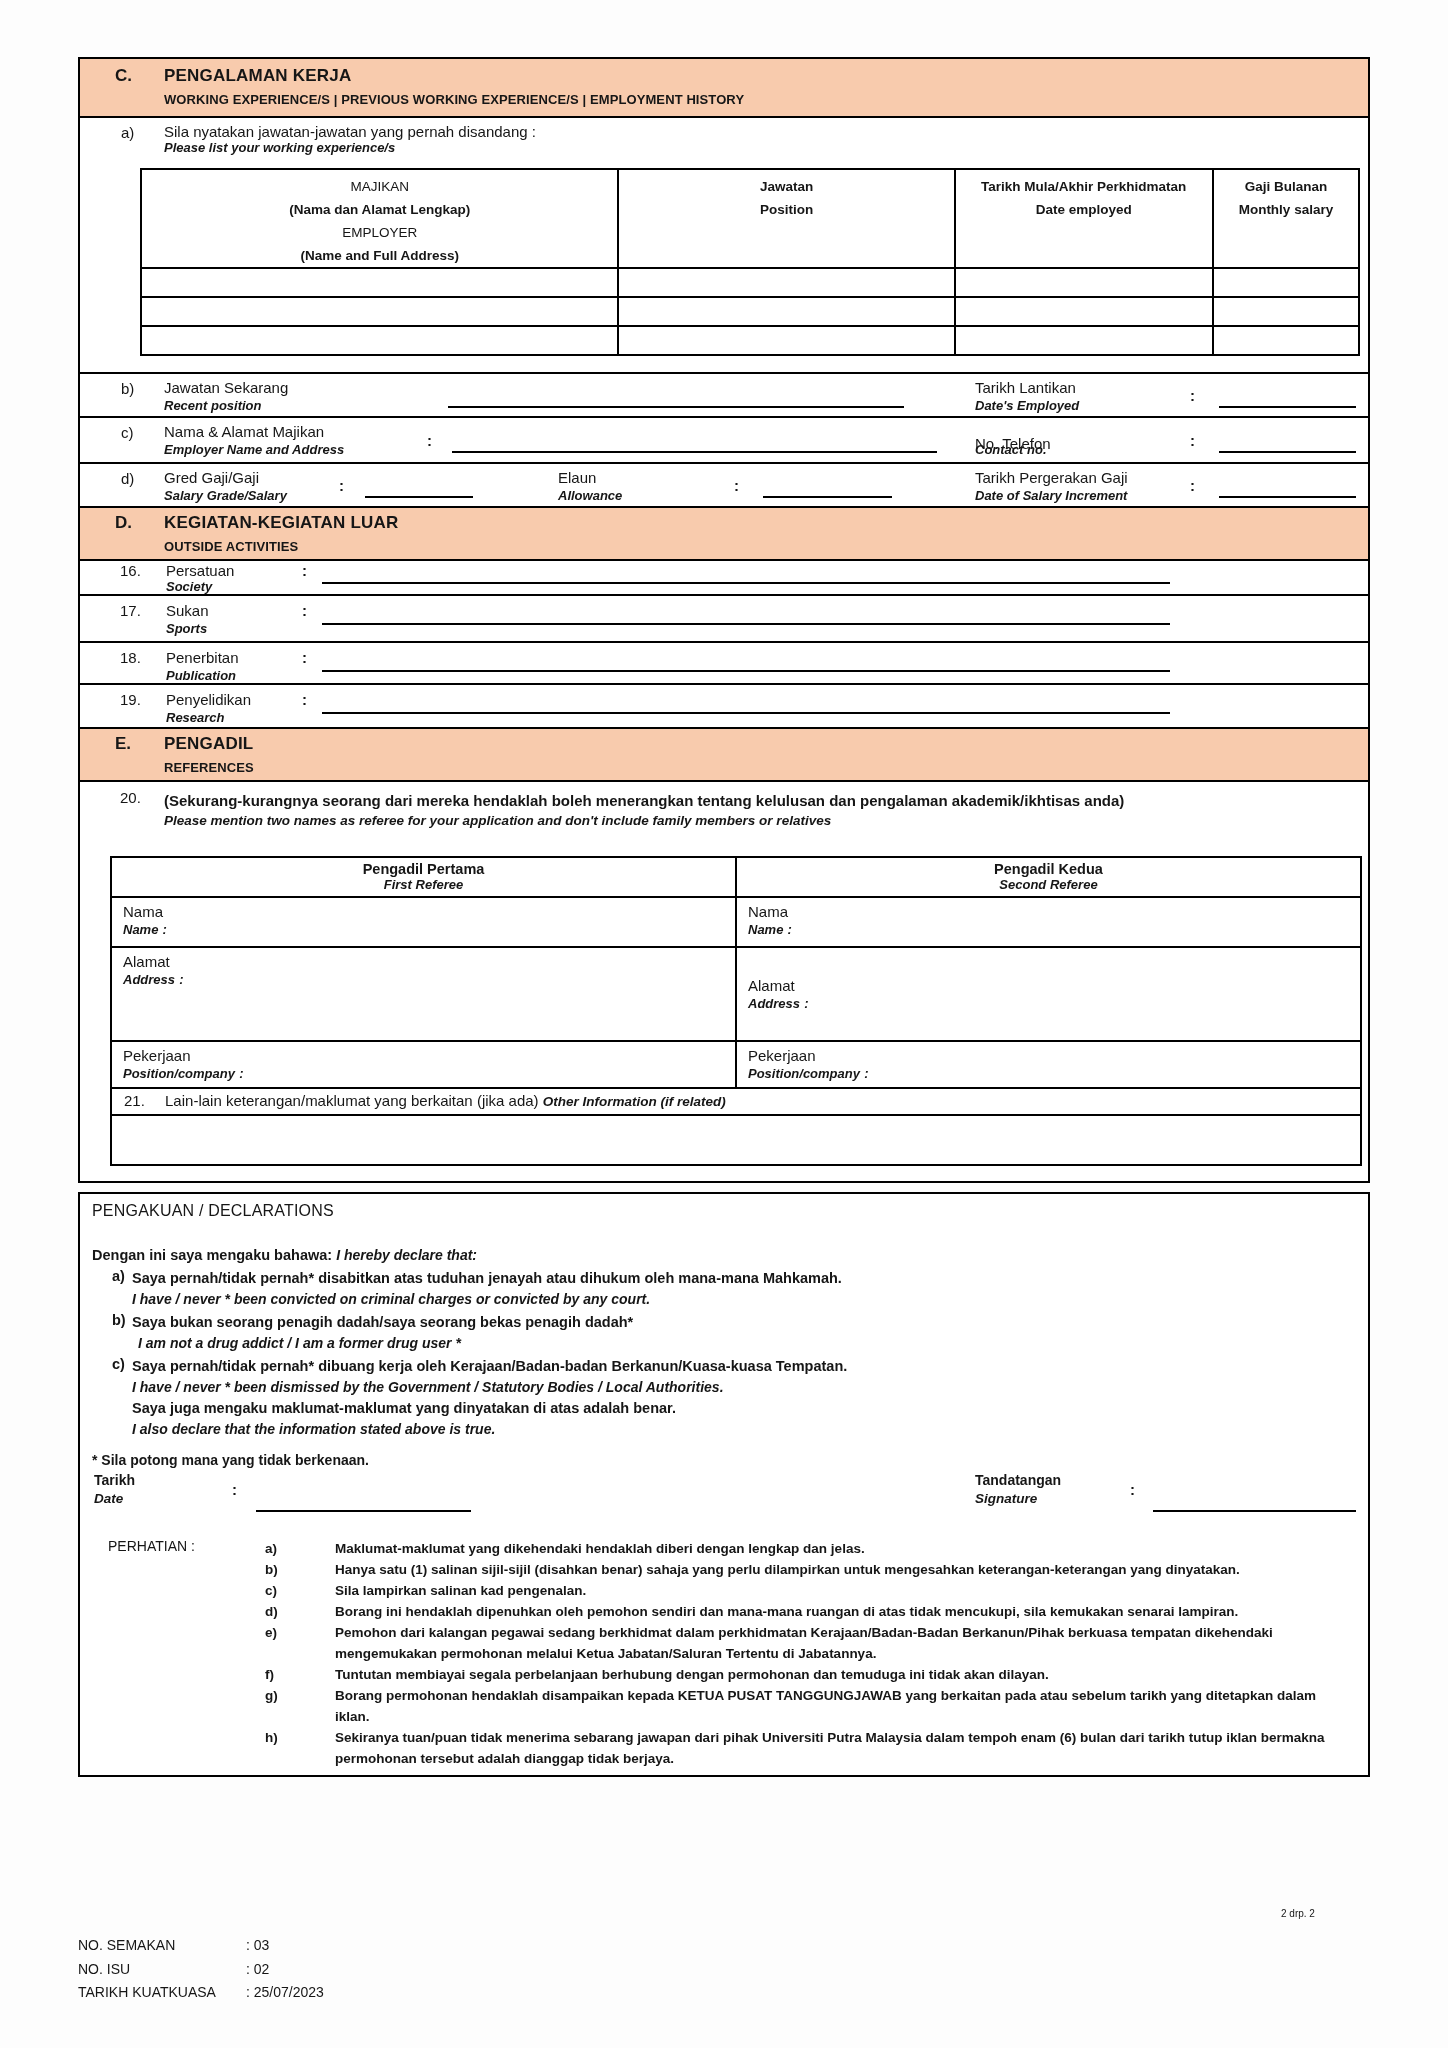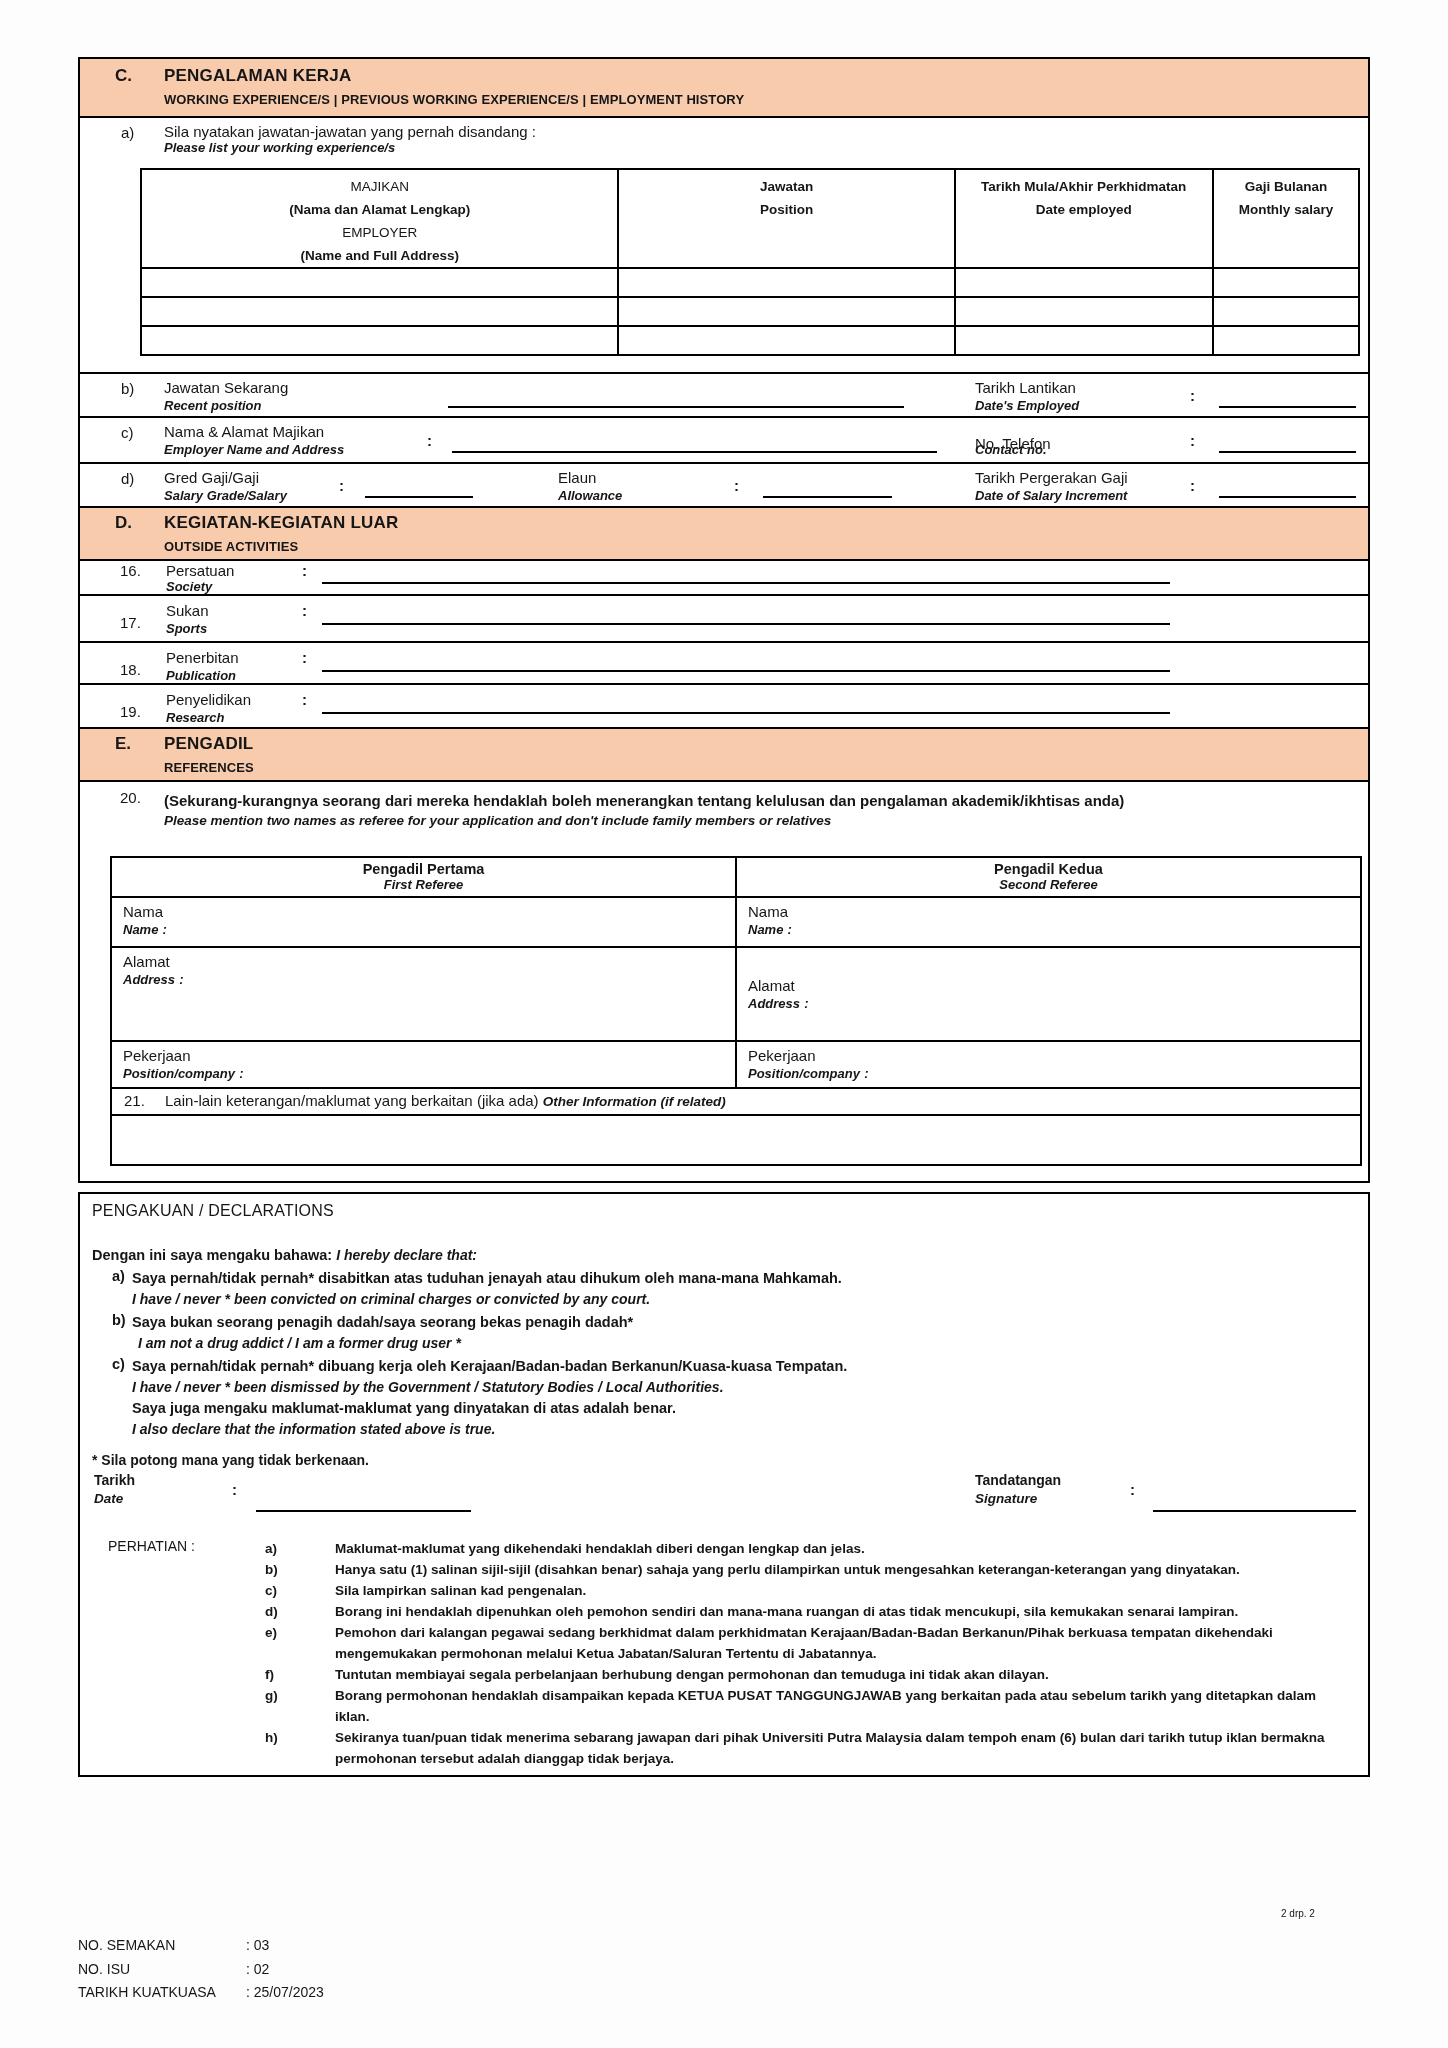--- a/index.html
+++ b/index.html
@@ -46,21 +46,21 @@
 
   
   .frow { position:relative; border-top:2px solid #000; }
   .frow .iletter { position:absolute; left:41px; top:6px; font-size:15px; }
   .frow .lab1 { position:absolute; left:84px; top:5px; font-size:15px; white-space:nowrap; }
   .frow .lab2 { position:absolute; left:84px; top:24px; white-space:nowrap; }
   .rb { height:44px; } .rc { height:46px; } .rd { height:44px; }
 
   
   .drow { position:relative; }
-  .drow .num  { position:absolute; left:40px; top:18px; font-size:15px; }
+  .drow .num  { position:absolute; left:40px; top:6px; font-size:15px; }
   .drow .dl1  { position:absolute; left:86px; top:6px; font-size:15px; white-space:nowrap; }
   .drow .dl2  { position:absolute; left:86px; top:25px; white-space:nowrap; }
   .drow .dcol { position:absolute; left:222px; top:6px; }
   .drow .dfl  { position:absolute; left:242px; top:27px; width:848px; }
   .drow.short .num{top:1px;} .drow.short .dl1{top:1px;} .drow.short .dl2{top:18px;}
   .drow.short .dcol{top:1px;} .drow.short .dfl{top:21px;}
   .bt { border-top:2px solid #000; }
 
   
   .blk20 { position:relative; height:74px; }

